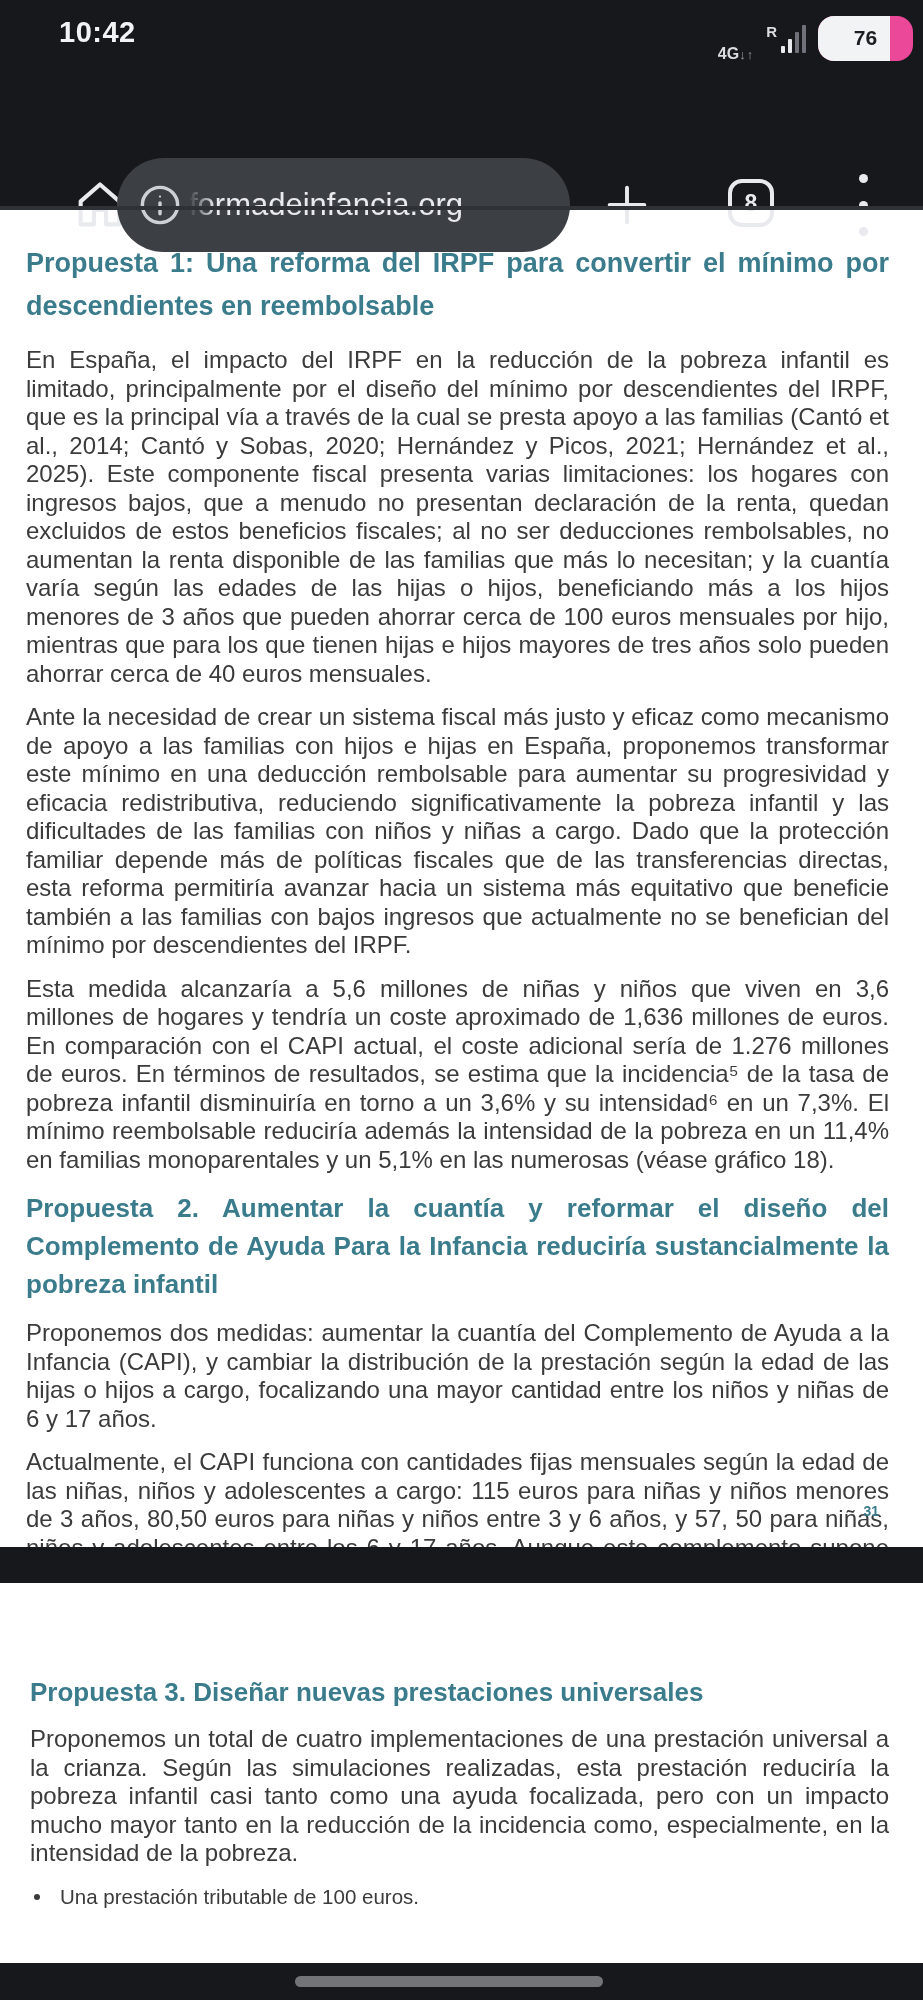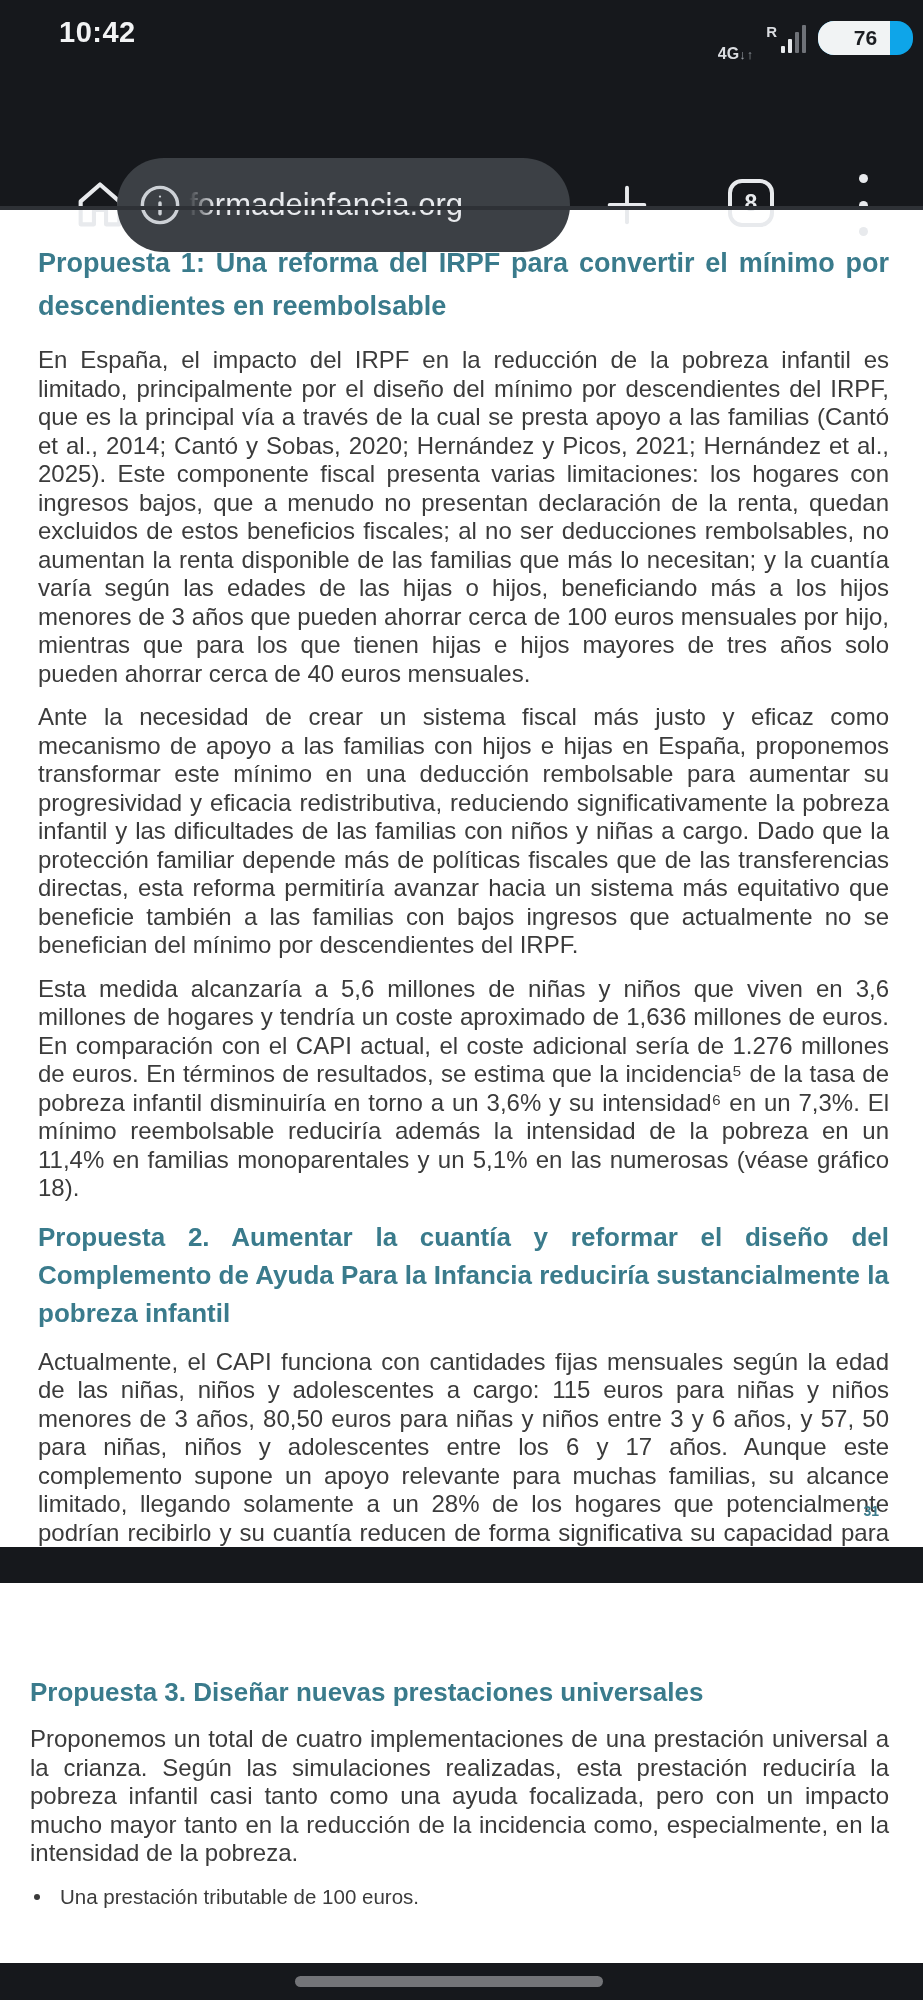--- a/index.html
+++ b/index.html
@@ -47,23 +47,23 @@
   .roaming-group { display: flex; align-items: flex-end; gap: 4px; }
   .roaming-r { color: #dadce0; font-size: 15px; font-weight: 700; align-self: flex-start; }
   .signal-bars { display: flex; align-items: flex-end; gap: 3px; height: 30px; }
   .signal-bars i { display: block; width: 4px; border-radius: 1px; }
   .sb1 { height: 7px;  background: #e8eaed; }
   .sb2 { height: 14px; background: #e8eaed; }
   .sb3 { height: 21px; background: #6f7278; }
   .sb4 { height: 28px; background: #6f7278; }
   .battery-pill {
     position: relative;
-    width: 95px; height: 34px;
+    width: 95px; height: 45px;
     border-radius: 16px;
-    background: #0ea5e9;
+    background: #ec4899;
     overflow: hidden;
   }
   .battery-fill {
     position: absolute; left: 0; top: 0; bottom: 0;
     background: #f1f3f4;
   }
   .battery-text {
     position: absolute; inset: 0;
     display: flex; align-items: center; justify-content: center;
     color: #1c1e22; font-size: 21px; font-weight: 700;
@@ -144,21 +144,21 @@
     width: 9px; height: 9px; border-radius: 50%;
     background: #e8eaed; display: block;
   }
 
   
   .page1 {
     position: absolute;
     top: 214px; left: 0; right: 0;
     height: 1333px;
     background: #fff;
-    padding: 28px 34px 0 38px;
+    padding: 28px 34px 0 26px;
     overflow: hidden;
   }
   .page2 {
     position: absolute;
     top: 1583px; left: 0; right: 0;
     height: 380px;
     background: #fff;
     padding: 92px 34px 0 30px;
     overflow: hidden;
   }
@@ -310,20 +310,21 @@
 
     <div class="toolbar-edge"></div>
   </div>
 
   <div class="page1">
     <h1 class="doc-h1">Propuesta 1: Una reforma del IRPF para convertir el mínimo por descendientes en reembolsable</h1>
     <p class="doc-p">En España, el impacto del IRPF en la reducción de la pobreza infantil es limitado, principalmente por el diseño del mínimo por descendientes del IRPF, que es la principal vía a través de la cual se presta apoyo a las familias (Cantó et al., 2014; Cantó y Sobas, 2020; Hernández y Picos, 2021; Hernández et al., 2025). Este componente fiscal presenta varias limitaciones: los hogares con ingresos bajos, que a menudo no presentan declaración de la renta, quedan excluidos de estos beneficios fiscales; al no ser deducciones rembolsables, no aumentan la renta disponible de las familias que más lo necesitan; y la cuantía varía según las edades de las hijas o hijos, beneficiando más a los hijos menores de 3 años que pueden ahorrar cerca de 100 euros mensuales por hijo, mientras que para los que tienen hijas e hijos mayores de tres años solo pueden ahorrar cerca de 40 euros mensuales.</p>
     <p class="doc-p">Ante la necesidad de crear un sistema fiscal más justo y eficaz como mecanismo de apoyo a las familias con hijos e hijas en España, proponemos transformar este mínimo en una deducción rembolsable para aumentar su progresividad y eficacia redistributiva, reduciendo significativamente la pobreza infantil y las dificultades de las familias con niños y niñas a cargo. Dado que la protección familiar depende más de políticas fiscales que de las transferencias directas, esta reforma permitiría avanzar hacia un sistema más equitativo que beneficie también a las familias con bajos ingresos que actualmente no se benefician del mínimo por descendientes del IRPF.</p>
     <p class="doc-p">Esta medida alcanzaría a 5,6 millones de niñas y niños que viven en 3,6 millones de hogares y tendría un coste aproximado de 1,636 millones de euros. En comparación con el CAPI actual, el coste adicional sería de 1.276 millones de euros. En términos de resultados, se estima que la incidencia⁵ de la tasa de pobreza infantil disminuiría en torno a un 3,6% y su intensidad⁶ en un 7,3%. El mínimo reembolsable reduciría además la intensidad de la pobreza en un 11,4% en familias monoparentales y un 5,1% en las numerosas (véase gráfico 18).</p>
     <h2 class="doc-h2">Propuesta 2. Aumentar la cuantía y reformar el diseño del Complemento de Ayuda Para la Infancia reduciría sustancialmente la pobreza infantil</h2>
+    <p class="doc-p">Proponemos dos medidas: aumentar la cuantía del Complemento de Ayuda a la Infancia (CAPI), y cambiar la distribución de la prestación según la edad de las hijas o hijos a cargo, focalizando una mayor cantidad entre los niños y niñas de 6 y 17 años.</p>
     <p class="doc-p">Actualmente, el CAPI funciona con cantidades fijas mensuales según la edad de las niñas, niños y adolescentes a cargo: 115 euros para niñas y niños menores de 3 años, 80,50 euros para niñas y niños entre 3 y 6 años, y 57, 50 para niñas, niños y adolescentes entre los 6 y 17 años. Aunque este complemento supone un apoyo relevante para muchas familias, su alcance limitado, llegando solamente a un 28% de los hogares que potencialmente podrían recibirlo y su cuantía reducen de forma significativa su capacidad para reducir la pobreza infantil en España (AIReF³, 2025).</p>
 
     <hr class="fn-sep">
 
     <div class="page-number">31</div>
   </div>
 
   <div class="page-band"></div>
 
   <div class="page2">

